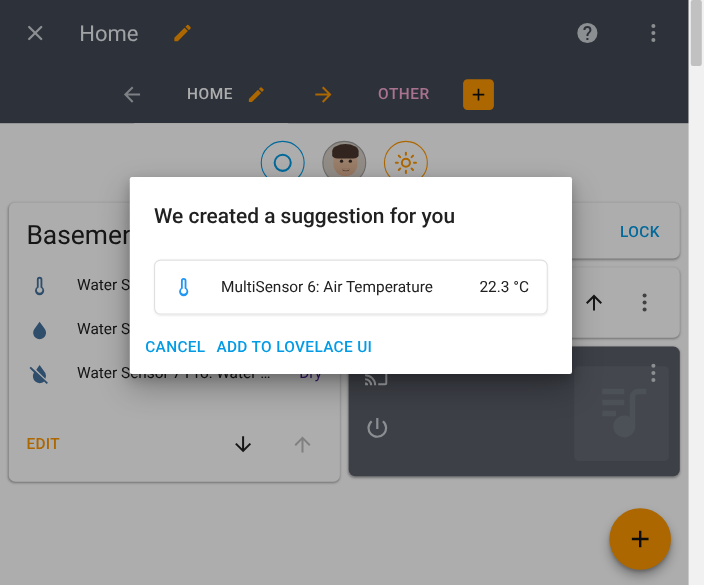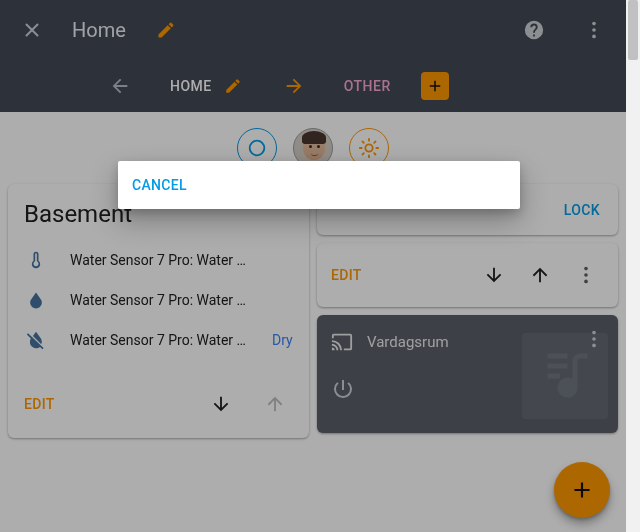--- a/index.html
+++ b/index.html
@@ -32,21 +32,21 @@
   .face .mouth { position:absolute; left:17px; top:25px; width:7px; height:3px; border-bottom:1.5px solid #7a5545; border-radius:0 0 6px 6px; }
 
   .cards-wrap { padding: 0 8px; display: flex; gap: 8px; width: 626px; }
   .col { flex: 1; display: flex; flex-direction: column; gap: 8px; }
   .card { background: #fff; border-radius: 6px; box-shadow: 0 1px 3px rgba(0,0,0,.12), 0 1px 2px rgba(0,0,0,.24); padding: 16px; position: relative; }
   .card h2 { font-size: 24px; font-weight: 400; color: #212121; margin-bottom: 12px; }
   .entity-row { display: flex; align-items: center; gap: 22px; height: 40px; color: #212121; font-size: 14px; }
   .entity-row .ico { width: 24px; display: inline-flex; align-items: center; justify-content: center; color: #44739e; }
   .entity-row .name { flex: 1; white-space: nowrap; overflow: hidden; text-overflow: ellipsis; }
   .entity-row .name.clip { max-width: 180px; }
-  .entity-row .state { color: #3b82f6; }
+  .entity-row .state { color: #4c1d95; }
   .card-actions { display: flex; align-items: center; gap: 18px; padding: 8px 0 0 0; }
   .text-btn { color: #ff9800; font-size: 14px; font-weight: 500; letter-spacing: .3px; }
   .text-btn.blue { color: #039be5; }
   .arrow-btn { width: 36px; height: 36px; display:inline-flex; align-items:center; justify-content:center; border-radius:50%; color:#212121; }
   .arrow-btn.disabled { color: #bdbdbd; }
   .more-btn { width: 36px; height: 36px; display:inline-flex; align-items:center; justify-content:center; color:#616161; }
 
   .right-stack { display:flex; flex-direction:column; gap:8px; }
   .lock-card { text-align:right; padding: 16px 18px; }
   .lock-label { color:#039be5; font-size:14px; font-weight:500; letter-spacing:.4px; }
@@ -235,21 +235,20 @@
             </svg>
         </span>
       </div>
       <div class="card media-card">
         <div class="media-row1">
           <span>
             <svg width="22" height="22" viewBox="0 0 24 24" fill="currentColor">
                 <path d="M21 3H3a2 2 0 0 0-2 2v3h2V5h18v14h-7v2h7a2 2 0 0 0 2-2V5a2 2 0 0 0-2-2zM1 18v3h3a3 3 0 0 0-3-3zm0-4v2a5 5 0 0 1 5 5h2a7 7 0 0 0-7-7zm0-4v2a9 9 0 0 1 9 9h2A11 11 0 0 0 1 10z"></path>
               </svg>
           </span>
-          <span class="media-title">Vardagsrum</span>
         </div>
         <div class="media-art">
           <svg width="60" height="60" viewBox="0 0 24 24" fill="#7b808a">
               <path d="M18 3a3 3 0 0 0-3 3v7.18A4 4 0 1 0 17 17V6a1 1 0 0 1 1-1h3V3h-3zM5 3h8v2H5zm0 4h8v2H5zm0 4h5v2H5z"></path>
             </svg>
         </div>
         <span class="more-btn media-more">
           <svg width="22" height="22" viewBox="0 0 24 24" fill="currentColor">
               <circle cx="12" cy="5" r="2"></circle>
               <circle cx="12" cy="12" r="2"></circle>
@@ -272,18 +271,31 @@
         <path d="M19 13h-6v6h-2v-6H5v-2h6V5h2v6h6z"></path>
       </svg>
   </span>
 
   <div class="scrollbar">
     <div class="scrollbar-thumb"></div>
   </div>
 
   <div class="overlay"></div>
   <div class="dialog">
+    <div class="dialog-body">
+      <div class="dialog-title">We created a suggestion for you</div>
+      <div class="suggest-card">
+        <span class="ico">
+          <svg width="20" height="20" viewBox="0 0 24 24" fill="currentColor">
+              <path d="M15 13V5a3 3 0 0 0-6 0v8a5 5 0 1 0 6 0zM12 4a1 1 0 0 1 1 1v8.54a3 3 0 1 1-2 0V5a1 1 0 0 1 1-1z"></path>
+            </svg>
+        </span>
+        <span class="label">MultiSensor 6: Air Temperature</span>
+        <span class="val">22.3 °C</span>
+      </div>
+    </div>
     <div class="dialog-actions">
       <span class="text-btn blue">CANCEL</span>
+      <span class="text-btn blue">ADD TO LOVELACE UI</span>
     </div>
   </div>
 
 </div>
 
 </body></html>

